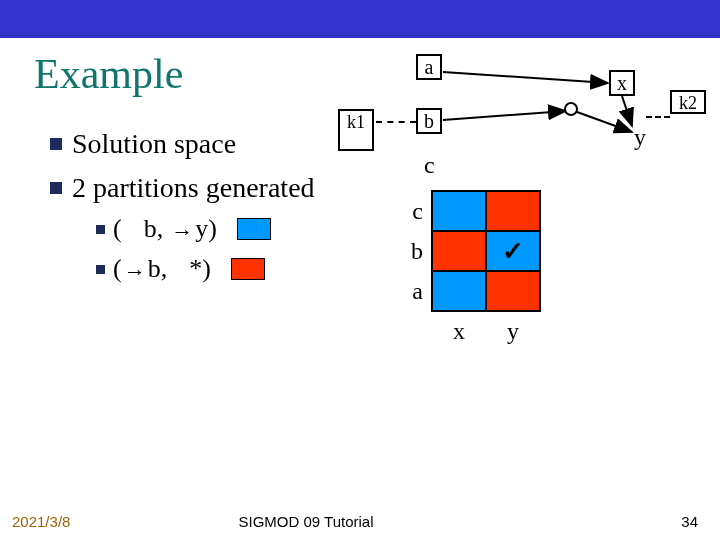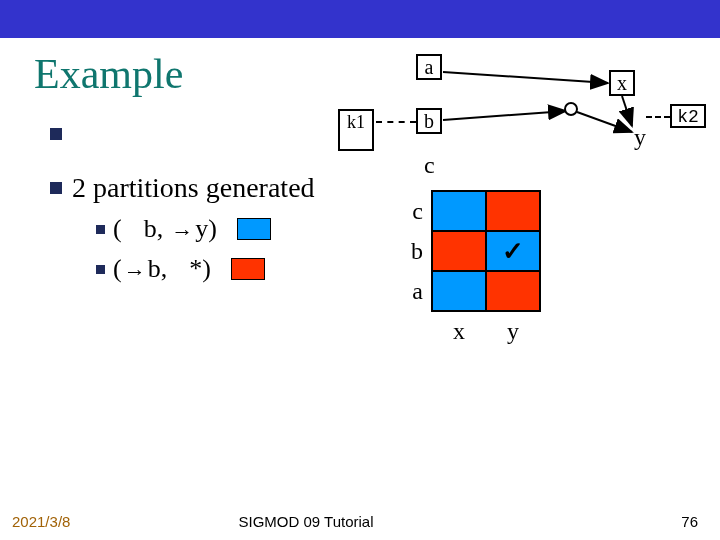--- a/index.html
+++ b/index.html
@@ -18,21 +18,21 @@
 
   
   .graph { position: absolute; left: 374px; top: 54px; width: 330px; height: 120px; }
   .graph .lbl { position: absolute; font-size: 24px; color: #000; }
   .graph .box { position: absolute; width: 26px; height: 26px; border: 2px solid #000; text-align: center; line-height: 22px; font-size: 20px; }
   .graph .a  { left: 42px;  top: 0;   }
   .graph .x  { left: 235px; top: 16px;}
   .graph .b  { left: 42px;  top: 54px;}
   .graph .y  { left: 260px; top: 70px;}
   .graph .k1 { position:absolute; width:36px; height:42px; border:2px solid #000; left:-36px; top:55px; font-size:18px; text-align:center; line-height:22px; }
-  .graph .k2 { position:absolute; width:36px; height:24px; border:2px solid #000; left:296px; top:50px; font-size:18px; text-align:center; line-height:22px;font-family:Liberation Mono, monospace; }
+  .graph .k2 { position:absolute; width:36px; height:24px; border:2px solid #000; left:296px; top:36px; font-size:18px; text-align:center; line-height:22px; }
   .graph .c  { position:absolute; left:50px; top:98px; font-size:24px; }
   .graph .dash1 { position:absolute; border-top:2px dashed #000; left:2px; top:67px; width:40px; height:0; }
   .graph .dash2 { position:absolute; border-top:2px dashed #000; left:272px; top:62px; width:24px; height:0; }
   .graph .ring  { position:absolute; width:14px; height:14px; border:2px solid #000; border-radius:50%; left:190px; top:48px; background:#fff; z-index:3; }
   .graph svg { position:absolute; left:0; top:0; overflow:visible; }
 
   
   .grid { position: absolute; left: 378px; top: 190px; }
   .grid table { border-collapse: collapse; }
   .grid td { width: 54px; height: 40px; border: 2px solid #000; text-align:center; }
@@ -48,20 +48,21 @@
 </style>
 </head>
 <body>
 
 <div class="topbar"></div>
 
 <div class="title">Example</div>
 
 <div class="bullet-row" style="left:50px; top:128px;">
   <span class="sq"></span>
+  <span class="bt">Solution space</span>
 </div>
 
 <div class="bullet-row" style="left:50px; top:172px;">
   <span class="sq"></span>
   <span class="bt">2 partitions generated</span>
 </div>
 
 <div class="bullet-row" style="left:96px; top:214px;">
   <span class="sq-sm"></span>
   <span class="bt-sm">
@@ -133,13 +134,13 @@
       <td class="nb"></td>
       <td class="nb">x</td>
       <td class="nb">y</td>
     </tr>
   </tbody>
     </table>
 </div>
 
 <div class="footer-date">2021/3/8</div>
 <div class="footer-center">SIGMOD 09 Tutorial</div>
-<div class="footer-page">76</div>
+<div class="footer-page">34</div>
 
 </body></html>

